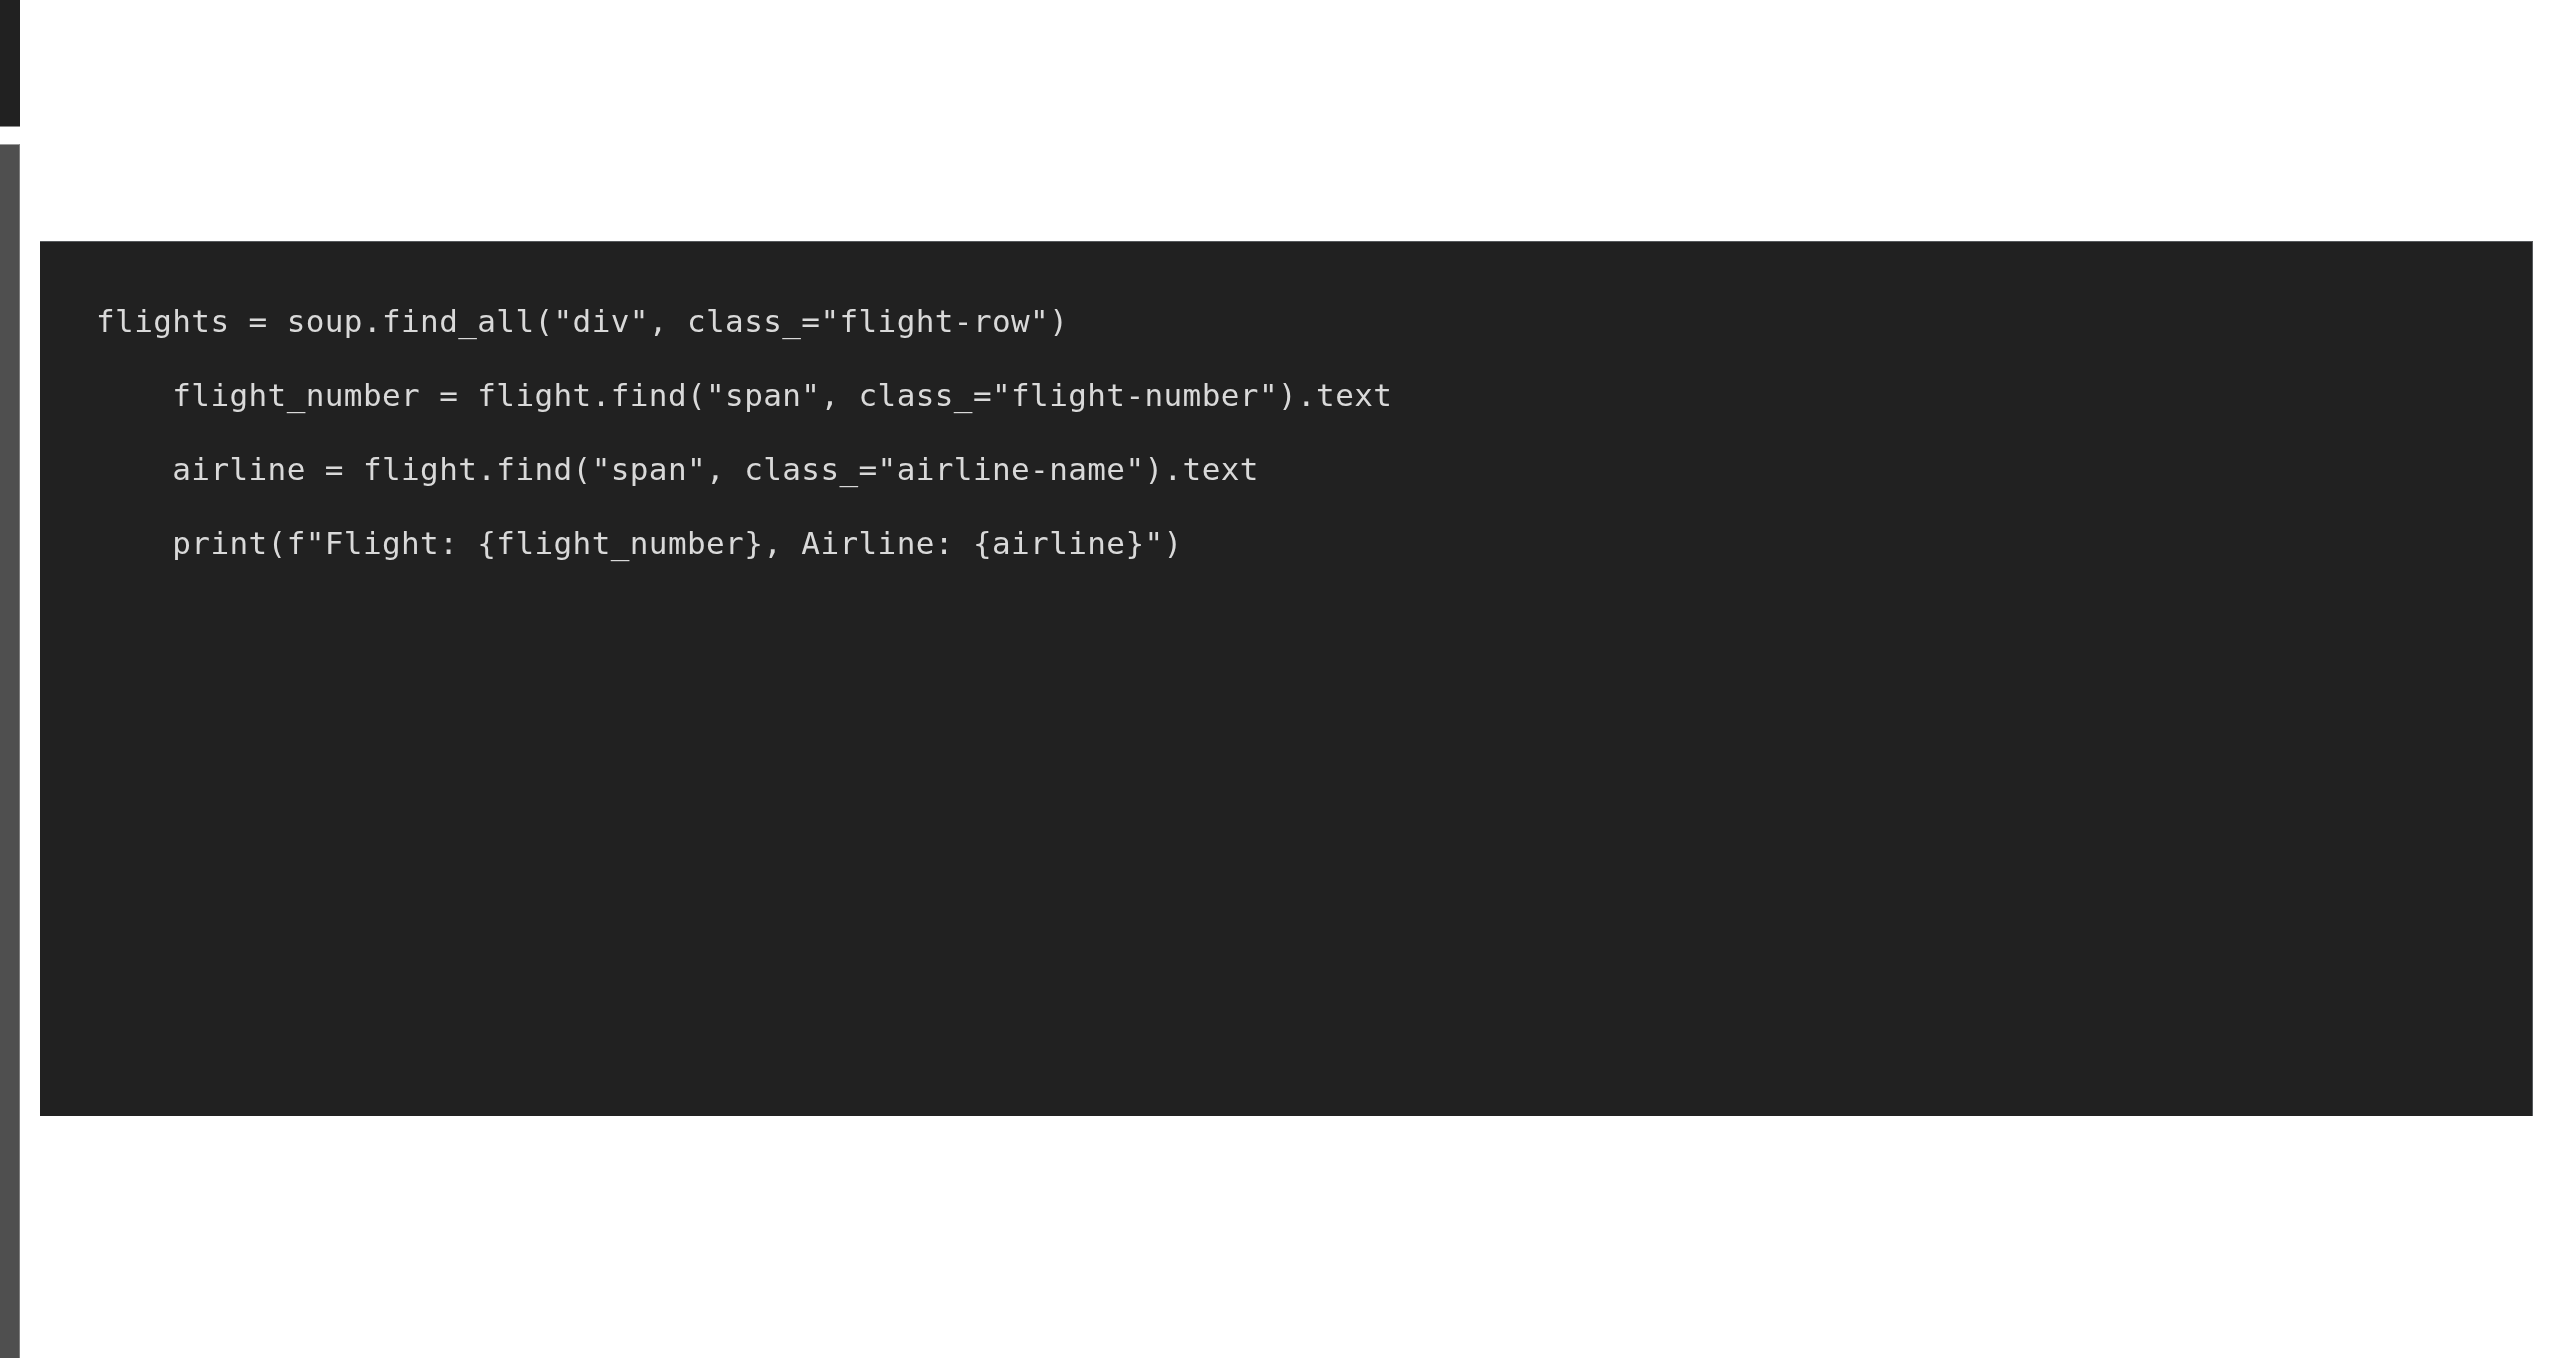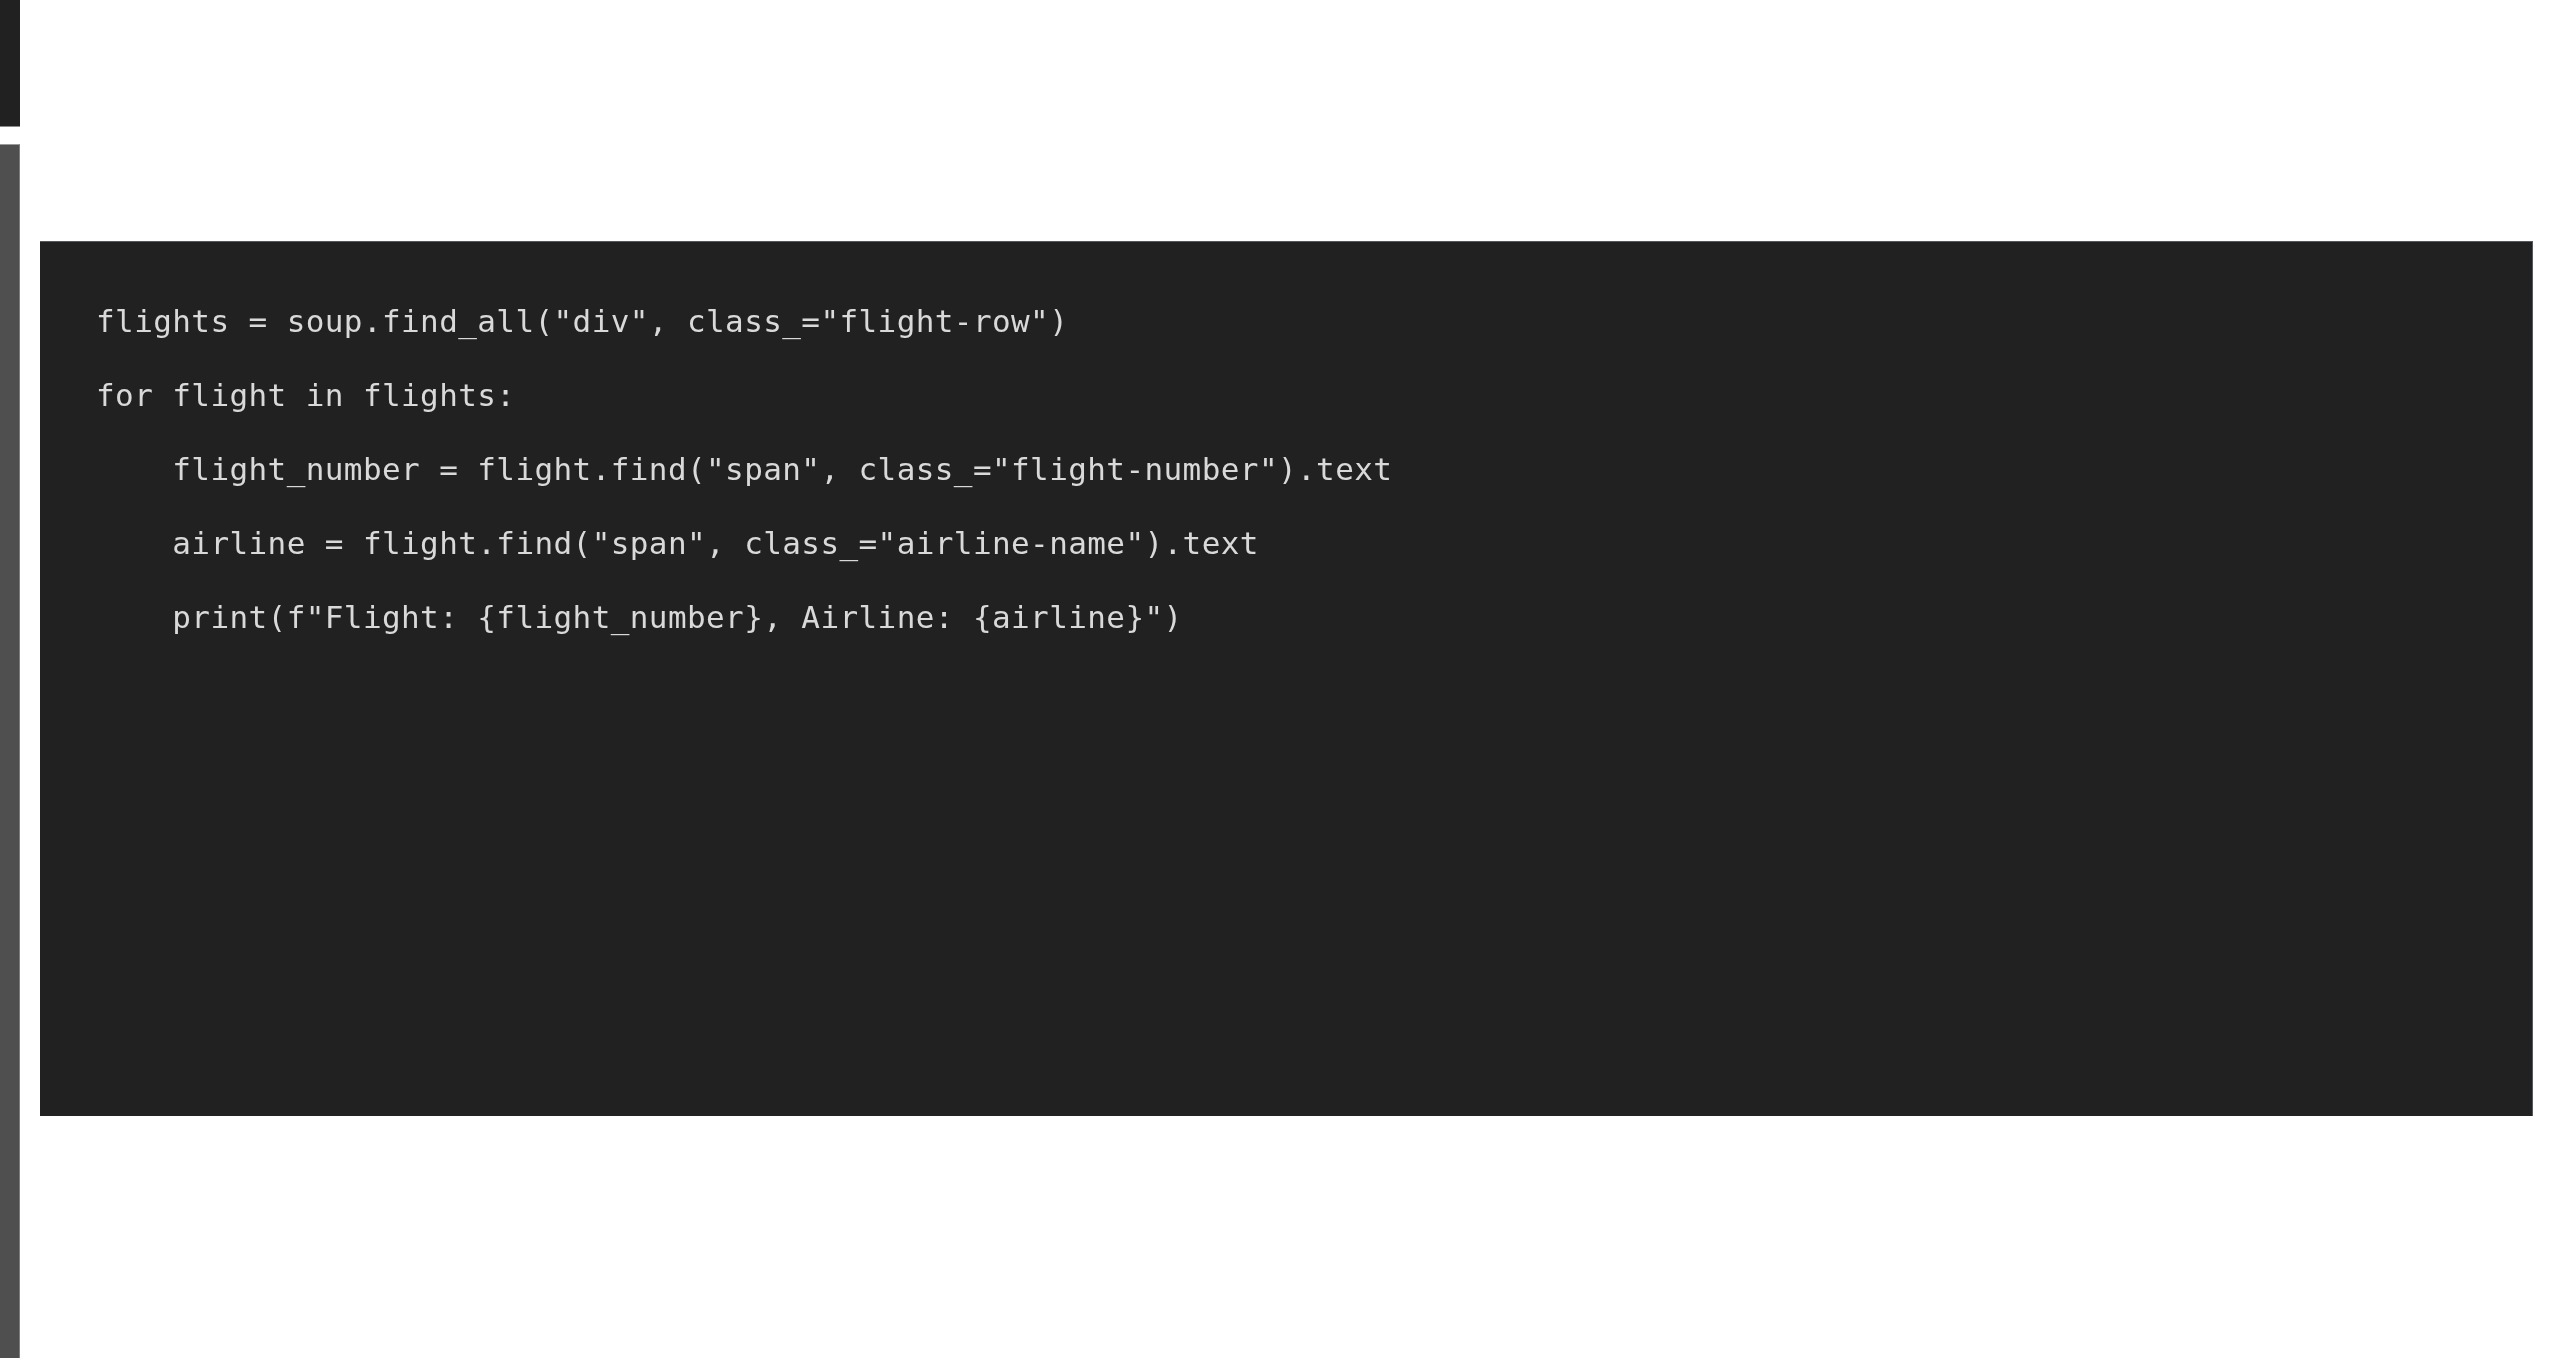--- a/index.html
+++ b/index.html
@@ -88,21 +88,20 @@
 <div id="page">
 
   <div class="scrollbar-gutter">
     <div class="scrollbar-cap"></div>
     <div class="scrollbar-thumb"></div>
   </div>
 
   <div class="code-block">
     <div class="code-lines">
       <div class="code-line">flights = soup.find_all("div", class_="flight-row")</div>
-      <div class="code-line">for flight in flights:</div>
       <div class="code-line">    flight_number = flight.find("span", class_="flight-number").text</div>
       <div class="code-line">    airline = flight.find("span", class_="airline-name").text</div>
       <div class="code-line">    print(f"Flight: {flight_number}, Airline: {airline}")</div>
     </div>
   </div>
 
 </div>
 
 
 </body></html>

